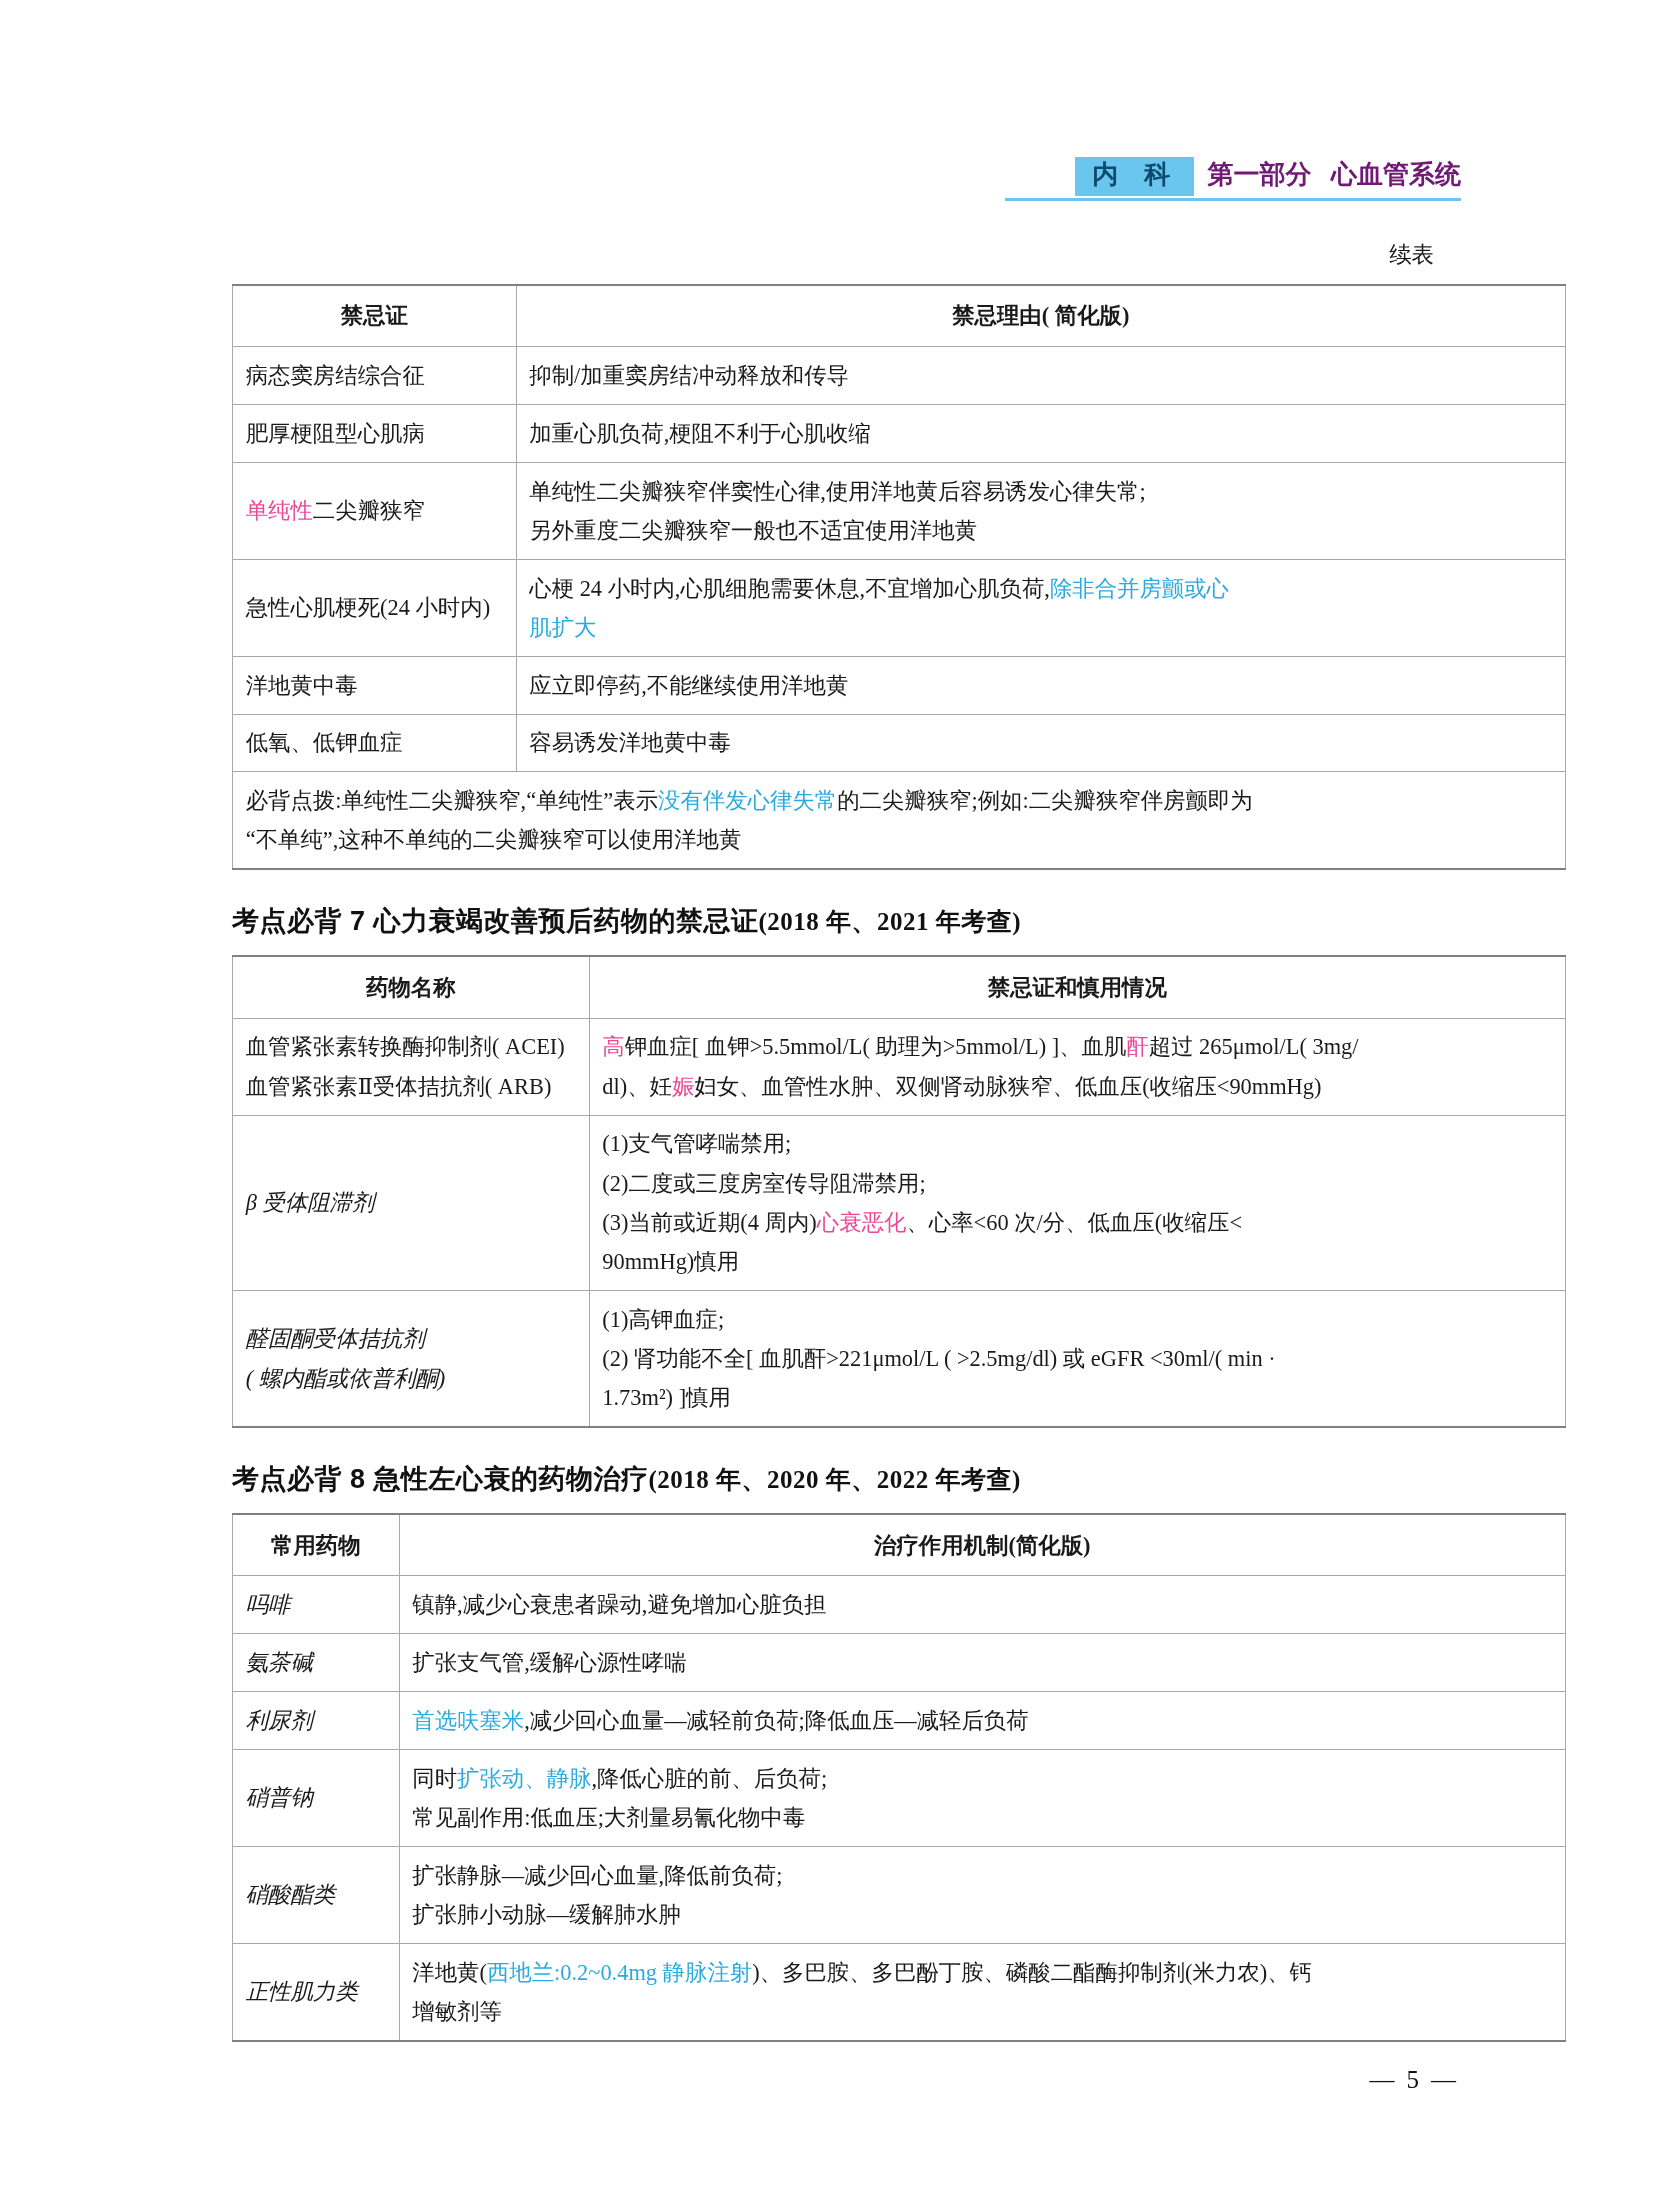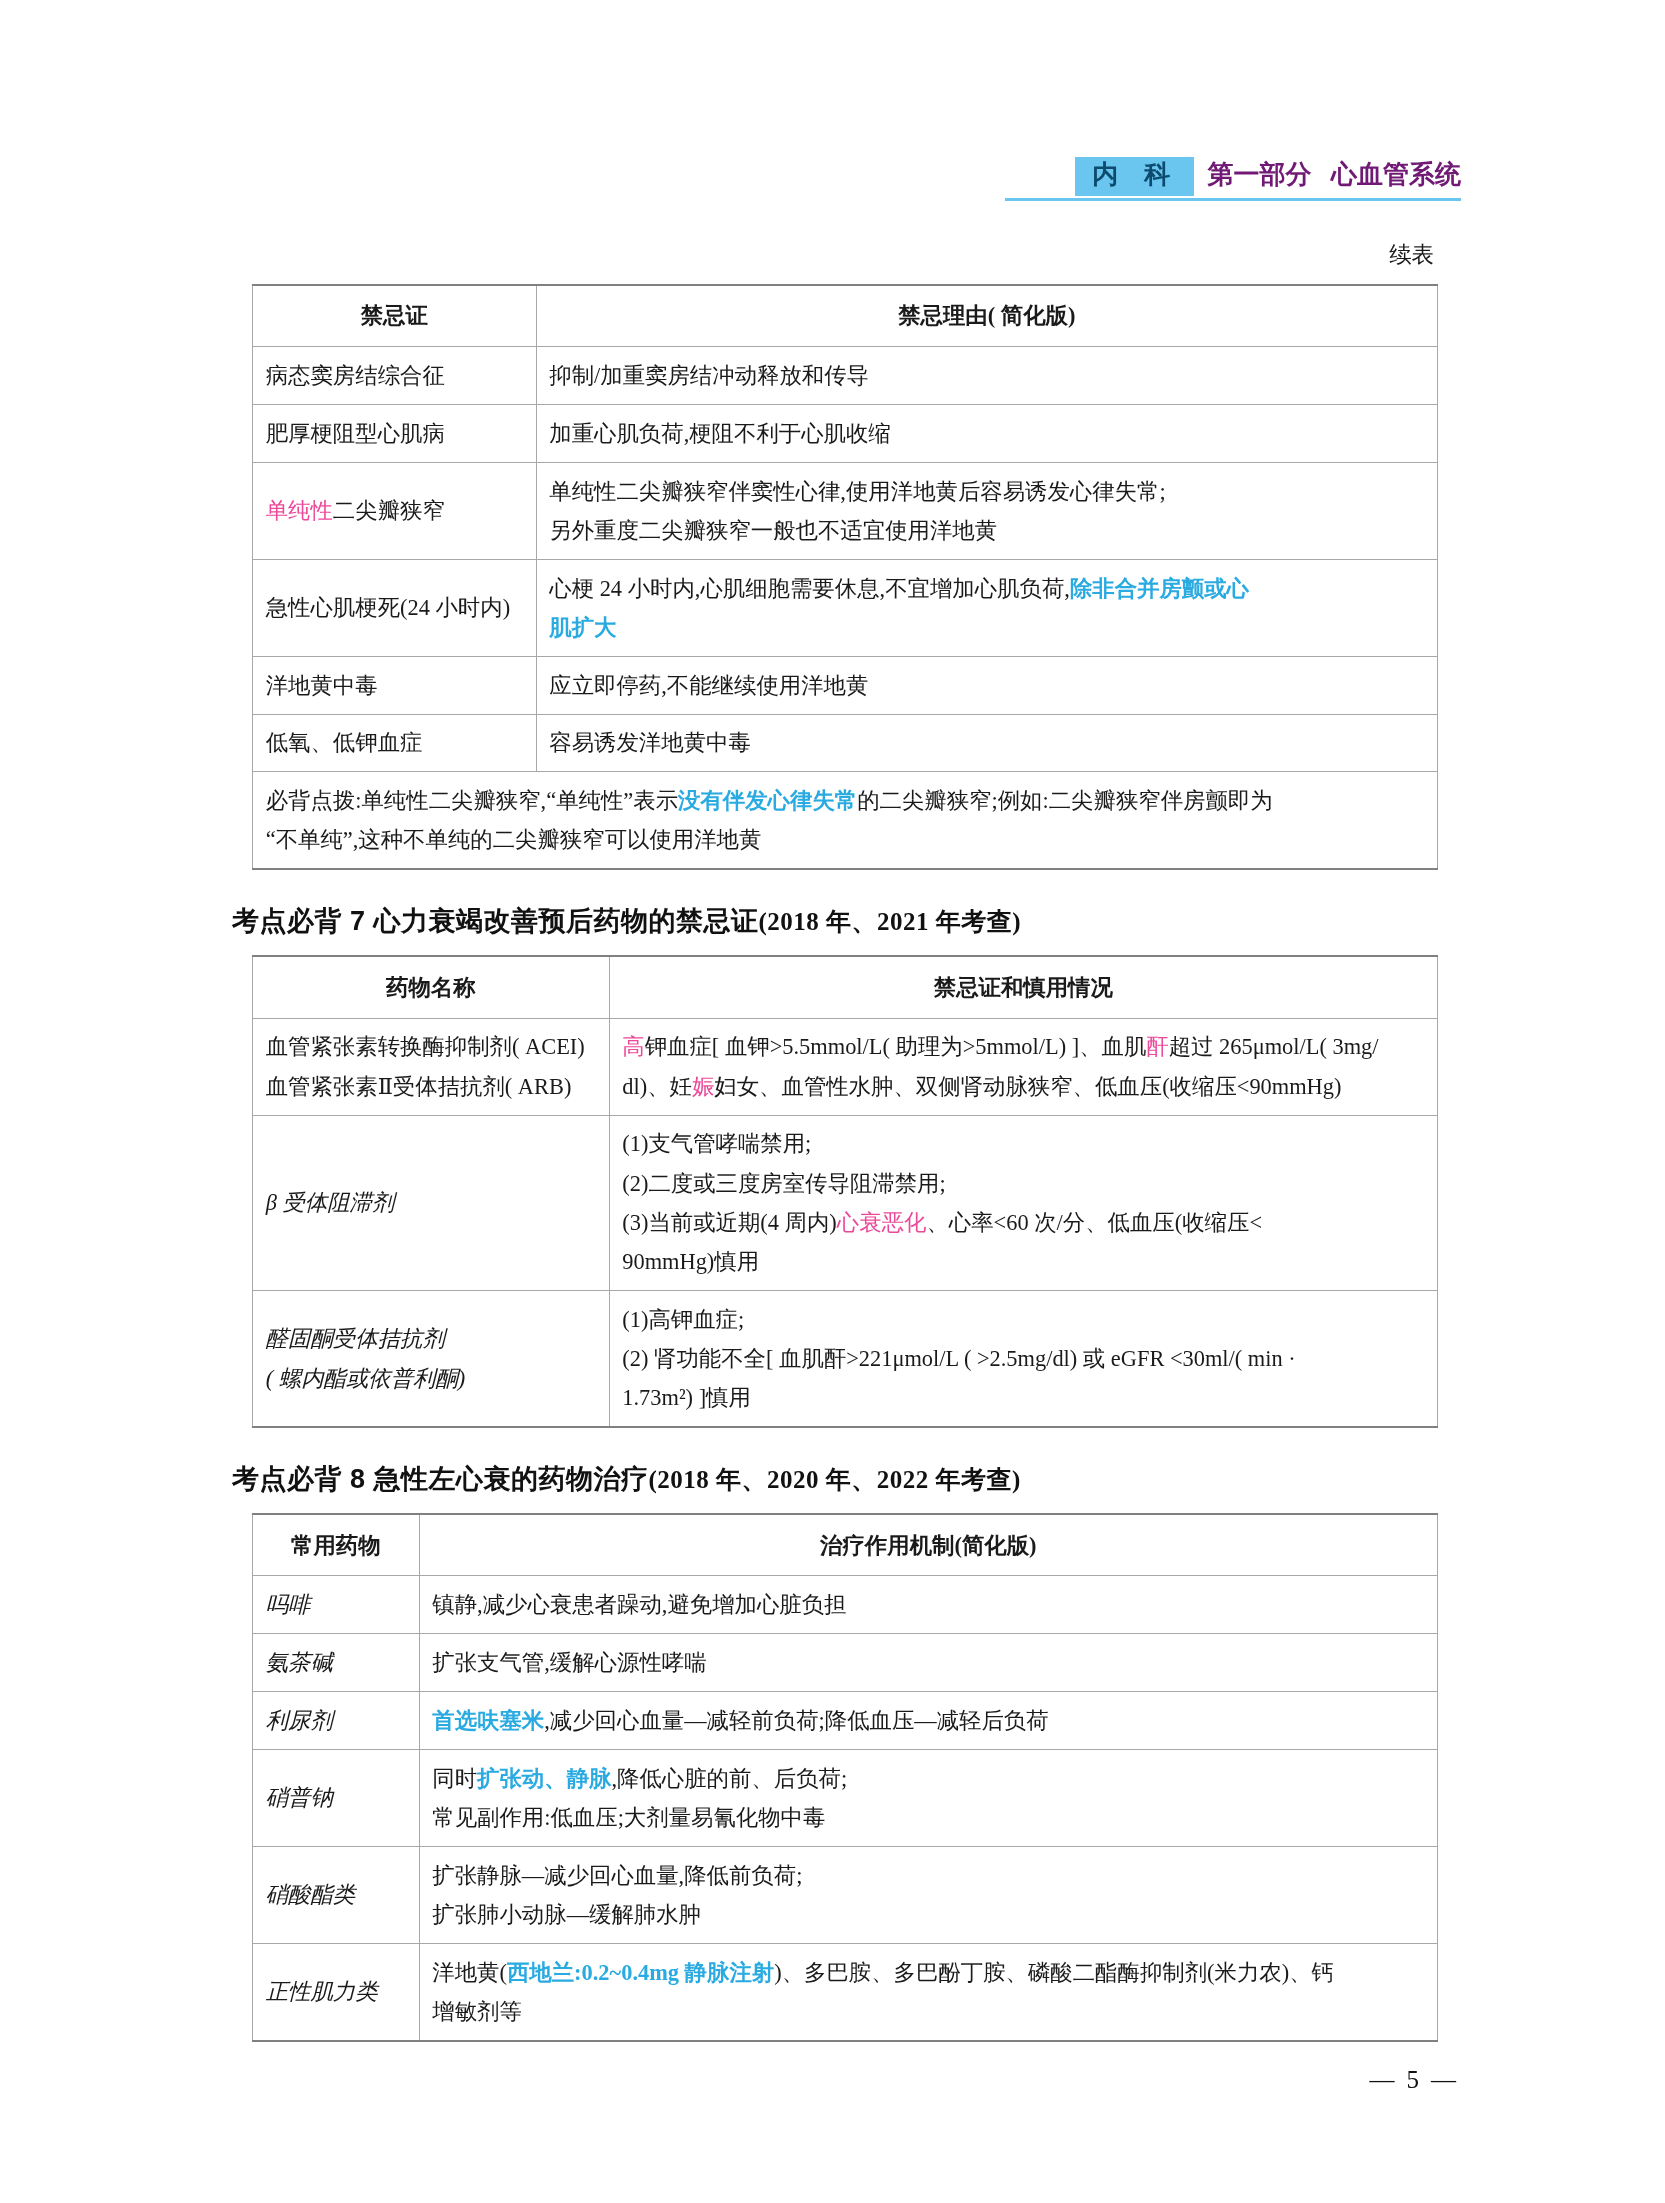--- a/index.html
+++ b/index.html
@@ -74,48 +74,47 @@
 
   .continued {
     text-align:right;
     font-size:22.4px;
     margin:0 0 13.7px 0;
     color:#1a1a1a;
   }
 
   
   table.doc {
-    width:1186px;
+    width:1334px;
     border-collapse:collapse;
     table-layout:fixed;
     font-size:22.4px;
     line-height:1.75;
     color:#1a1a1a;
-    margin-left:20px;
   }
   table.doc td, table.doc th {
     border:1px solid #a8a8a8;
     padding:8.8px 12.7px;
     vertical-align:middle;
     font-weight:normal;
     text-align:left;
   }
   table.doc thead th {
     text-align:center;
     font-weight:bold;
     font-size:22.4px;
     padding:10.7px 9.8px;
   }
   table.doc { border-top:2.9px solid #808080; border-bottom:2.9px solid #808080; }
   table.doc tr:first-child th { border-top:none; }
   .c-center { text-align:left;font-style:italic; }
 
   
   .b { color:#ec4899; }
-  .bb { color:#29aae1; font-weight:bold; }
+  .bb { color:#29aae1; font-weight:normal; }
 
   
   h2.kaodian {
     font-size:27px;
     font-weight:bold;
     margin:33px 0 15.6px 0;
     letter-spacing:0.5px;
     font-family:"Liberation Sans","DejaVu Sans",sans-serif;
     color:#111111;
   }

